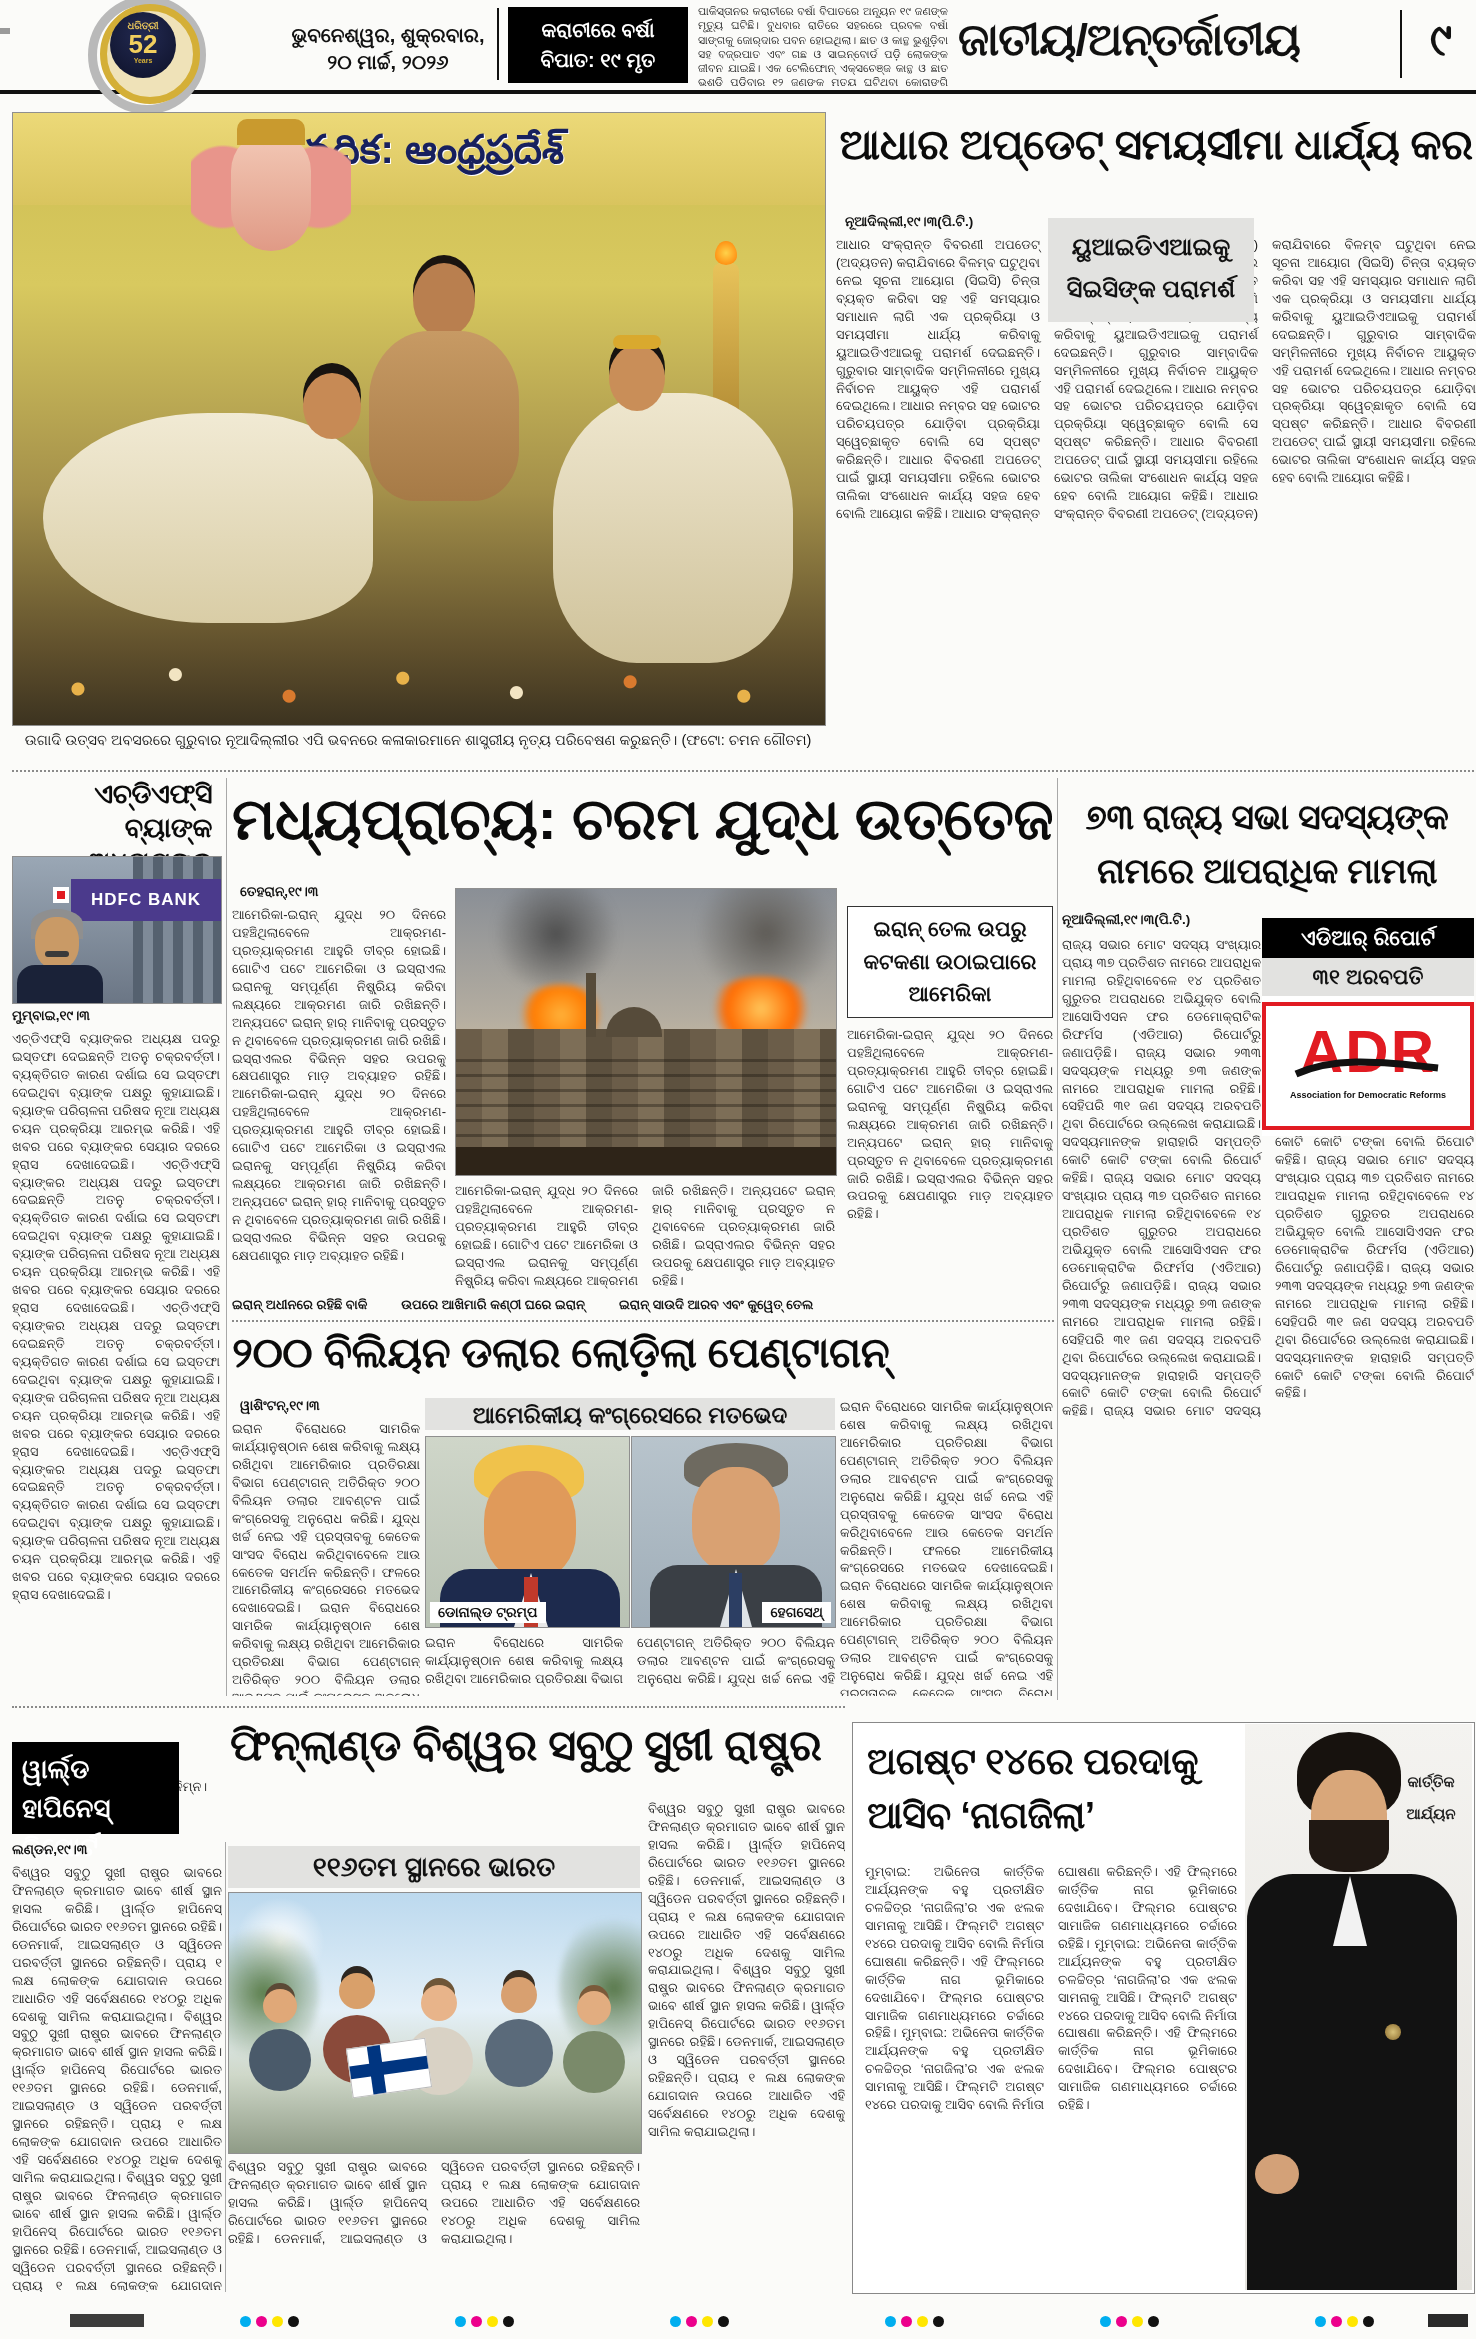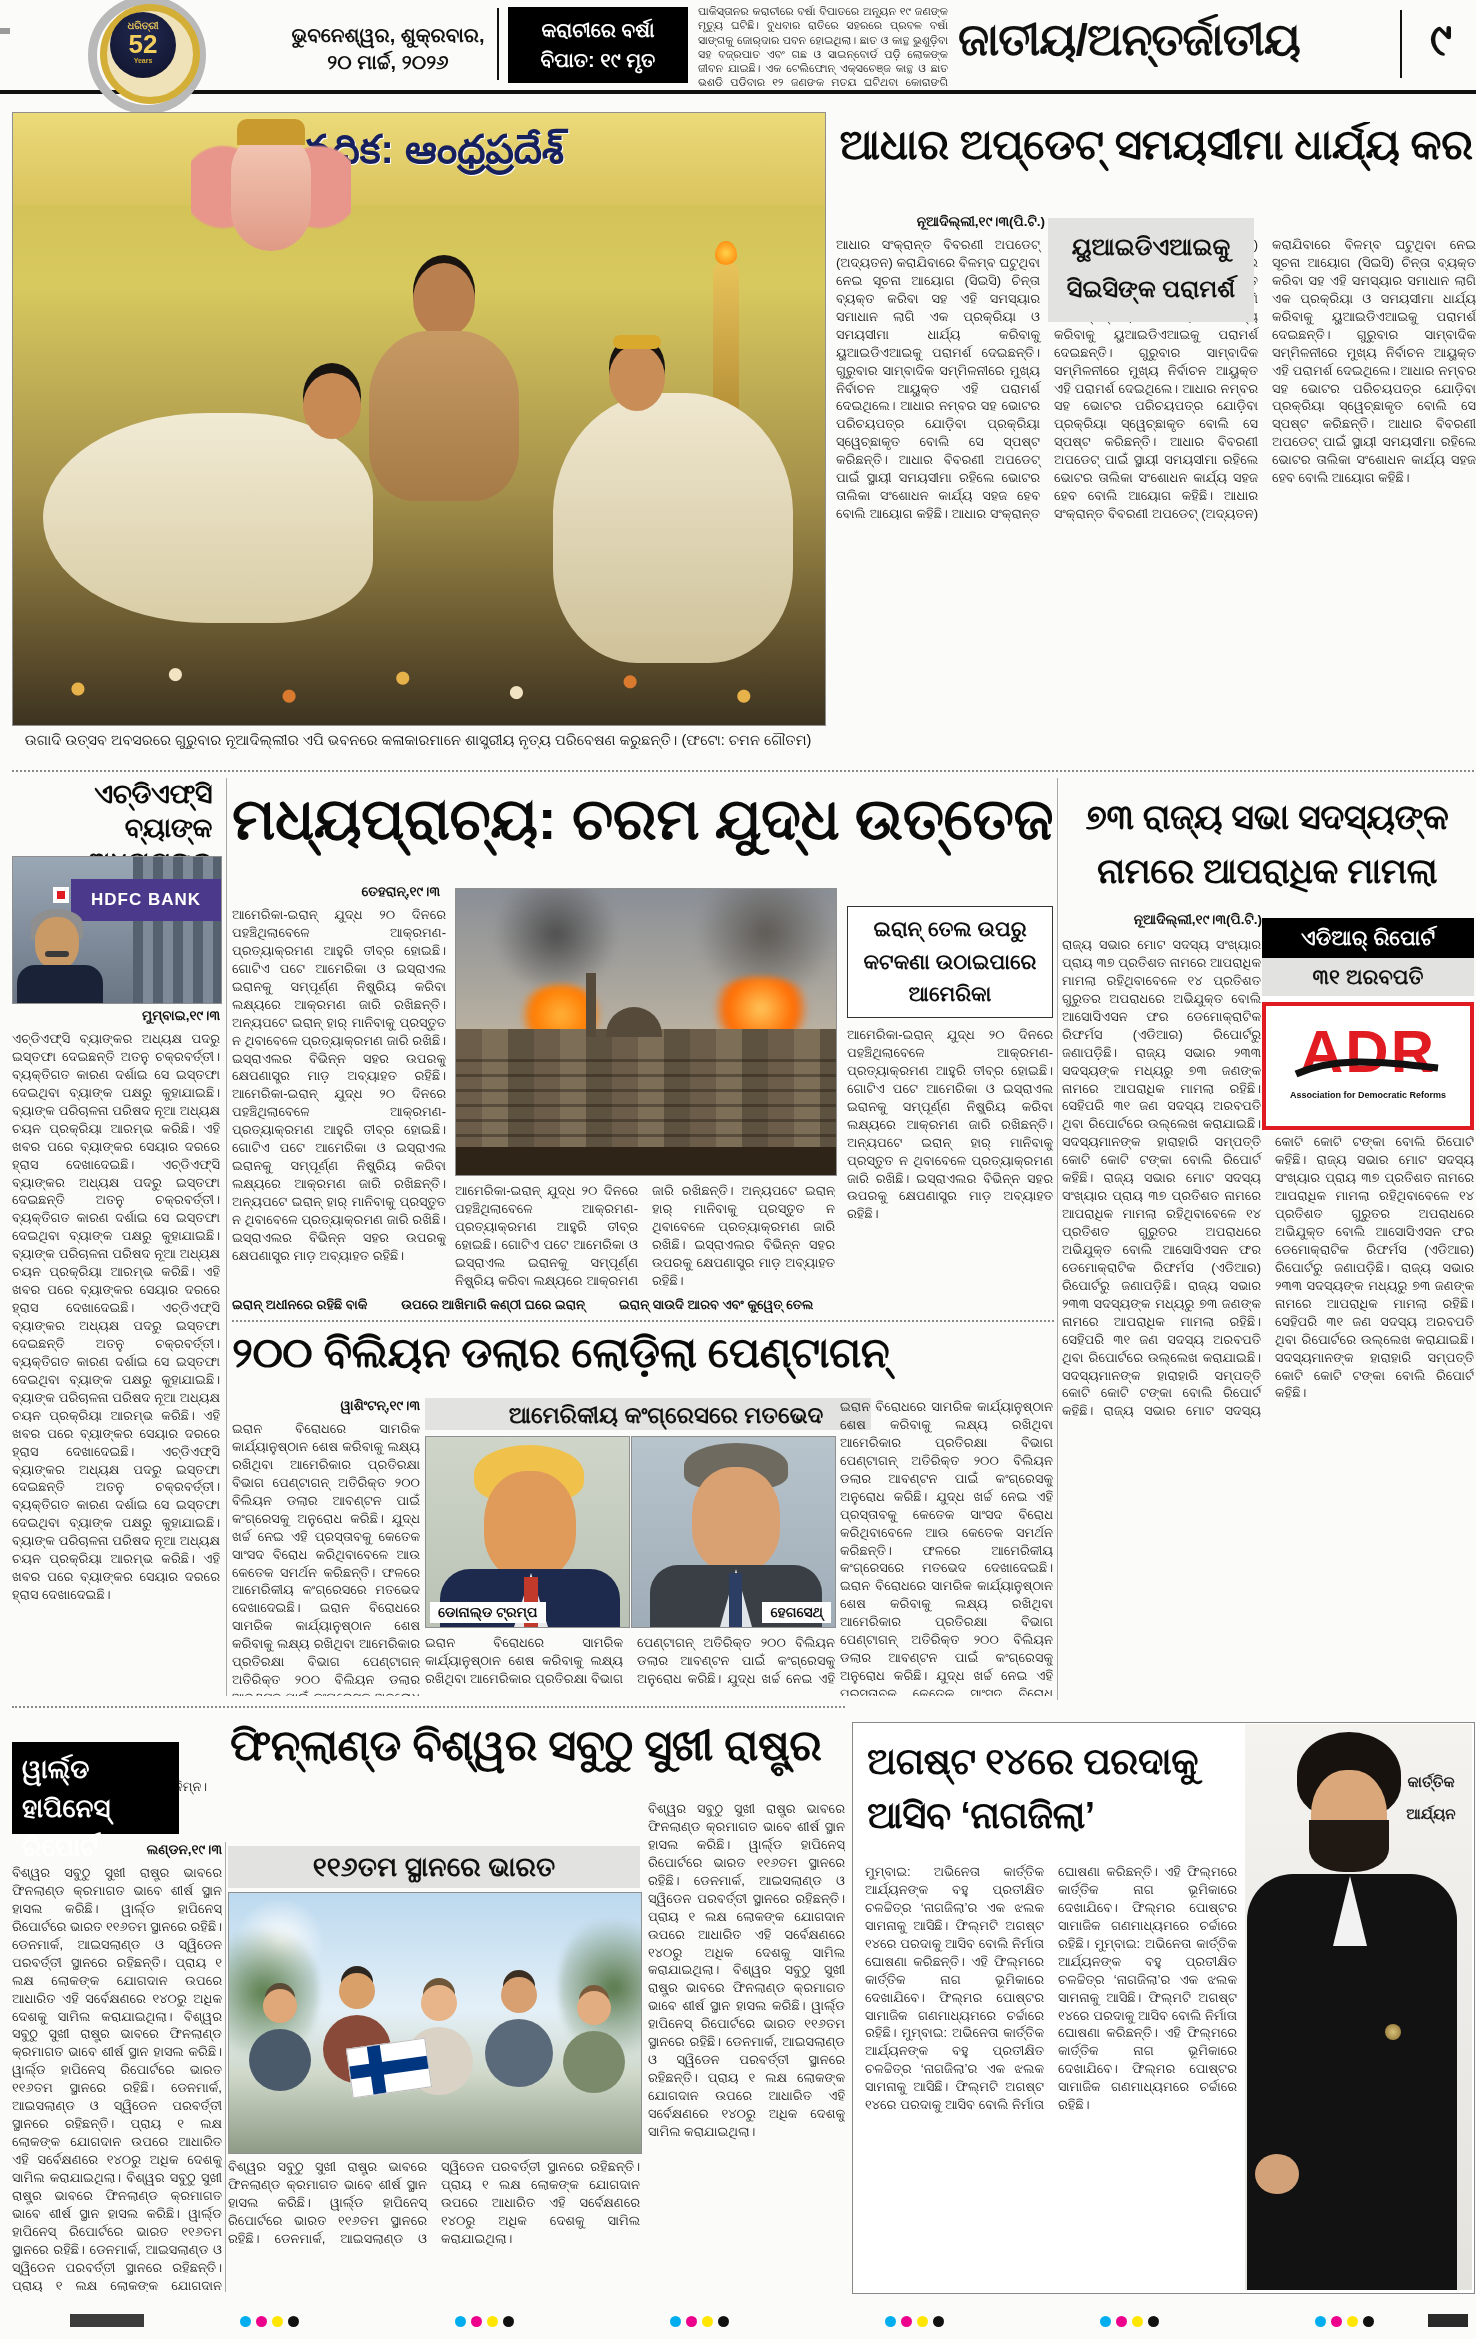--- a/index.html
+++ b/index.html
@@ -3,21 +3,21 @@
 <meta charset="utf-8">
 <style>
   html,body{margin:0;padding:0;background:#d9d9d5;}
   #page{position:relative;width:1476px;height:2339px;background:#fbfbf9;margin:0 auto;
         font-family:"Liberation Sans","DejaVu Sans",sans-serif;color:#111;overflow:hidden;}
   .abs{position:absolute;}
   .hl{font-weight:bold;color:#0b0b0b;letter-spacing:-.5px;line-height:1.08;overflow:hidden;}
   .body-txt{font-size:13px;line-height:1.38;text-align:justify;color:#1a1a1a;overflow:hidden;}
   .cols2{column-count:2;column-gap:14px;}
   .cols3{column-count:3;column-gap:14px;}
-  .dateline{font-weight:bold;font-size:13.5px;text-align:right;}
+  .dateline{font-weight:bold;font-size:13.5px;text-align:left;}
   .graybar{background:#e2e2e0;font-weight:bold;text-align:center;overflow:hidden;}
   .dot-rule{border-top:2px dotted #8a8a8a;height:0;}
   .vrule{width:1px;background:#a8a8a8;}
   .photo{border:1px solid #8f8f8f;overflow:hidden;background:#ccc;}
   .namechip{position:absolute;background:#ffffff;font-weight:bold;font-size:14px;padding:2px 8px;color:#111;}
   .regdot{width:11px;height:11px;border-radius:50%;display:inline-block;margin-right:5px;}
 </style>
 </head>
 <body>
 
@@ -135,21 +135,21 @@
   <div class="abs" style="left:232px;top:1297px;width:822px;height:18px;display:flex;gap:34px;font-weight:bold;font-size:13px;white-space:nowrap;overflow:hidden;">
     <span>ଇରାନ୍ ଅଧୀନରେ ରହିଛି ବାକି</span>
     <span>ଉପରେ ଆଖିମାରି କଣ୍ଠୀ ଘରେ ଇରାନ୍</span>
     <span>ଇରାନ୍ ସାଉଦି ଆରବ ଏବଂ କୁୱେତ୍ ତେଲ</span>
   </div>
   <div class="abs dot-rule" style="left:232px;top:1320px;width:822px;"></div>
 
   <div class="abs hl" style="left:232px;top:1330px;width:822px;height:62px;font-size:42px;text-align:left;white-space:nowrap;">୨୦୦ ବିଲିୟନ ଡଲାର ଲୋଡ଼ିଲା ପେଣ୍ଟାଗନ୍</div>
   <div class="abs dateline" style="left:240px;top:1398px;width:180px;">ୱାଶିଂଟନ୍,୧୯।୩</div>
   <div class="abs body-txt" style="left:232px;top:1420px;width:188px;height:276px;">ଇରାନ ବିରୋଧରେ ସାମରିକ କାର୍ଯ୍ୟାନୁଷ୍ଠାନ ଶେଷ କରିବାକୁ ଲକ୍ଷ୍ୟ ରଖିଥିବା ଆମେରିକାର ପ୍ରତିରକ୍ଷା ବିଭାଗ ପେଣ୍ଟାଗନ୍ ଅତିରିକ୍ତ ୨୦୦ ବିଲିୟନ ଡଲାର ଆବଣ୍ଟନ ପାଇଁ କଂଗ୍ରେସକୁ ଅନୁରୋଧ କରିଛି। ଯୁଦ୍ଧ ଖର୍ଚ୍ଚ ନେଇ ଏହି ପ୍ରସ୍ତାବକୁ କେତେକ ସାଂସଦ ବିରୋଧ କରିଥିବାବେଳେ ଆଉ କେତେକ ସମର୍ଥନ କରିଛନ୍ତି। ଫଳରେ ଆମେରିକୀୟ କଂଗ୍ରେସରେ ମତଭେଦ ଦେଖାଦେଇଛି। ଇରାନ ବିରୋଧରେ ସାମରିକ କାର୍ଯ୍ୟାନୁଷ୍ଠାନ ଶେଷ କରିବାକୁ ଲକ୍ଷ୍ୟ ରଖିଥିବା ଆମେରିକାର ପ୍ରତିରକ୍ଷା ବିଭାଗ ପେଣ୍ଟାଗନ୍ ଅତିରିକ୍ତ ୨୦୦ ବିଲିୟନ ଡଲାର ଆବଣ୍ଟନ ପାଇଁ କଂଗ୍ରେସକୁ ଅନୁରୋଧ କରିଛି। ଯୁଦ୍ଧ ଖର୍ଚ୍ଚ ନେଇ ଏହି ପ୍ରସ୍ତାବକୁ କେତେକ ସାଂସଦ ବିରୋଧ କରିଥିବାବେଳେ ଆଉ କେତେକ ସମର୍ଥନ କରିଛନ୍ତି। ଫଳରେ ଆମେରିକୀୟ କଂଗ୍ରେସରେ ମତଭେଦ ଦେଖାଦେଇଛି।</div>
-  <div class="abs graybar" style="left:425px;top:1398px;width:410px;height:32px;font-size:23px;line-height:34px;padding-left:36px;">ଆମେରିକୀୟ କଂଗ୍ରେସରେ ମତଭେଦ</div>
+  <div class="abs graybar" style="left:425px;top:1398px;width:410px;height:32px;font-size:23px;line-height:34px;">ଆମେରିକୀୟ କଂଗ୍ରେସରେ ମତଭେଦ</div>
 
   <div class="abs photo" style="left:425px;top:1436px;width:203px;height:190px;background:linear-gradient(180deg,#cfd6c9,#b9c2b4);">
     <div class="abs" style="left:48px;top:8px;width:110px;height:58px;border-radius:55% 55% 40% 40%;background:#f0c24b;"></div>
     <div class="abs" style="left:58px;top:34px;width:92px;height:108px;border-radius:46% 46% 42% 42%;background:#e09a5a;"></div>
     <div class="abs" style="left:14px;top:132px;width:180px;height:58px;border-radius:30px 30px 0 0;background:#1d2a4d;"></div>
     <div class="abs" style="left:88px;top:136px;width:34px;height:54px;background:#e8e8e8;clip-path:polygon(50% 0,100% 100%,0 100%);"></div>
     <div class="abs" style="left:98px;top:140px;width:14px;height:50px;background:#c0392b;"></div>
     <div class="namechip" style="left:4px;bottom:4px;">ଡୋନାଲ୍ଡ ଟ୍ରମ୍ପ</div>
   </div>
 

